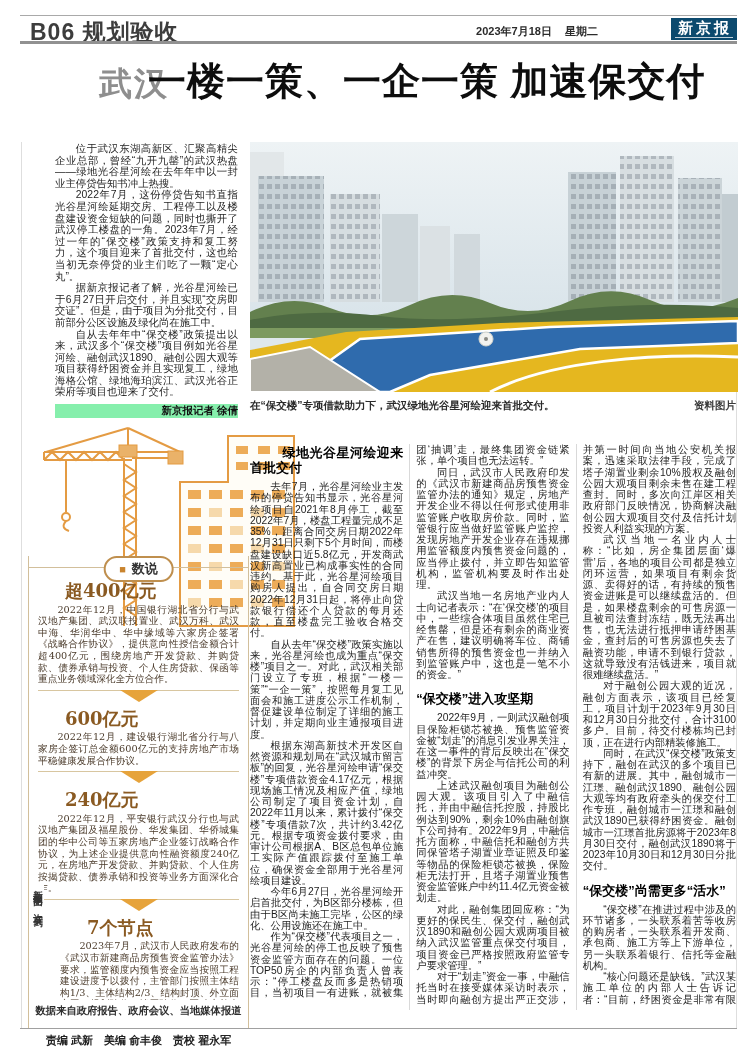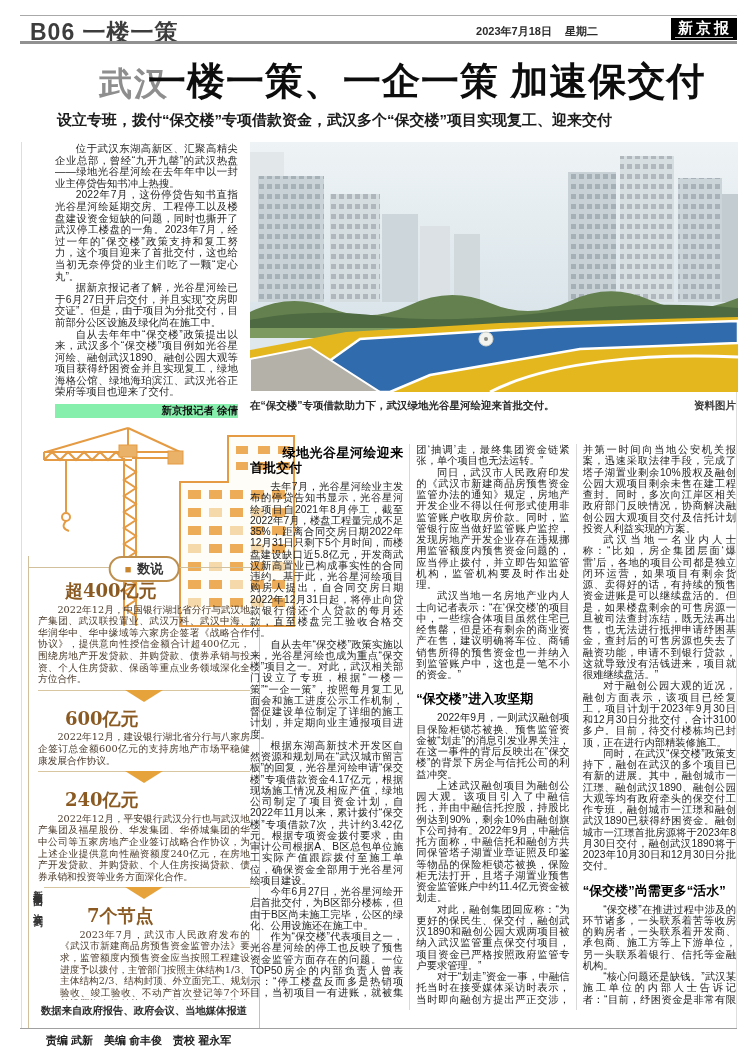--- a/index.html
+++ b/index.html
@@ -6,21 +6,21 @@
   .sheet{position:relative;width:740px;height:1047px;background:#ffffff;margin:0 auto;
          font-family:"Liberation Sans",sans-serif;color:#222;overflow:hidden;}
   .abs{position:absolute;}
 
   
   .rule-top{left:20px;top:15px;width:717px;height:1px;background:#a9a9a9;}
   .rule-head{left:20px;top:41px;width:717px;height:3px;background:#919191;}
   .edition{left:30px;top:17px;font-size:23px;font-weight:bold;color:#3d3d3d;letter-spacing:1px;}
   .datebox{right:142px;top:24px;font-size:11px;font-weight:bold;color:#2b2b2b;}
   .datebox span{margin-left:10px;}
-  .masthead{right:3px;top:18px;width:66px;height:22px;background:#000000;color:#fff;
+  .masthead{right:3px;top:18px;width:66px;height:22px;background:#0c4a6e;color:#fff;
             font-family:"Liberation Serif",serif;font-weight:bold;font-size:15px;
             letter-spacing:3px;text-align:center;line-height:21px;}
   .masthead i{font-style:normal;border-bottom:1px solid rgba(255,255,255,.75);padding:0 1px 1px 3px;}
 
   
   .kicker{left:57px;top:62px;font-size:33px;font-weight:bold;color:#8e8e8e;letter-spacing:2px;margin-left:42px;}
   .main-title{left:148px;top:56px;font-size:38px;font-weight:bold;color:#0d0d0d;letter-spacing:1px;}
   .sub-title{left:57px;top:111px;font-size:15px;font-weight:bold;color:#1c1c1c;}
 
   
@@ -37,21 +37,21 @@
   
   .photo{left:250px;top:142px;width:488px;height:250px;overflow:hidden;background:#dfe8ec;}
   .caption{left:250px;top:399px;width:420px;font-size:10.5px;font-weight:bold;color:#2a2a2a;}
   .photo-credit{left:640px;top:399px;width:96px;font-size:10.5px;color:#3a3a3a;font-weight:bold;text-align:right;}
 
   
   .illus{left:32px;top:424px;width:266px;height:206px;}
 
   
   .sidebox{left:28px;top:556px;width:219px;height:472px;
-           border-left:1px solid #d2bf9b;border-right:1px solid #d2bf9b;padding-left:11px;}
+           border-left:1px solid #d2bf9b;border-right:1px solid #d2bf9b;}
   .sidebox .topline{position:absolute;left:0;top:11px;width:100%;height:1px;background:#d2bf9b;}
   .pill{position:absolute;left:50%;top:0;transform:translateX(-50%);background:#fff;
         border:2px solid #bf8f4e;border-radius:14px;padding:2px 14px;font-size:13px;
         font-weight:bold;color:#333;white-space:nowrap;}
   .pill .bullet{color:#c9842e;font-size:11px;margin-right:6px;}
   .side-inner{position:absolute;left:9px;right:9px;top:24px;bottom:26px;overflow:hidden;}
   .side-sec h3{margin:0 0 2px;padding-left:1.5em;font-family:"DejaVu Serif",serif;
                font-size:18px;line-height:1.2;color:#8a5a22;}
   .side-sec p{margin:0;font-family:"DejaVu Serif",serif;font-size:9.7px;line-height:11.6px;
               color:#4a3a2a;text-align:justify;text-indent:2em;}
@@ -80,34 +80,33 @@
   .editors{left:46px;top:1033px;font-size:11px;font-weight:bold;color:#222;}
 </style>
 </head>
 <body>
 
 <div class="sheet">
 
   <div class="abs rule-top"></div>
   <div class="abs edition">
     <span>B06</span>
-    <span>一楼一策</span>
+    <span>规划验收</span>
   </div>
   <div class="abs datebox">
     <span>2023年7月18日</span>
     <span>星期二</span>
   </div>
   <div class="abs masthead">
     <i>新京报</i>
   </div>
   <div class="abs rule-head"></div>
 
   <div class="abs kicker">武汉</div>
   <div class="abs main-title">一楼一策、一企一策 加速保交付</div>
-  <div class="abs sub-title">设立专班，拨付“保交楼”专项借款资金，武汉多个“保交楼”项目实现复工、迎来交付</div>
 
   <div class="abs edge-l"></div>
   <div class="abs edge-r"></div>
 
   <div class="abs intro">
     <p>位于武汉东湖高新区、汇聚高精尖企业总部，曾经“九开九罄”的武汉热盘——绿地光谷星河绘在去年年中以一封业主停贷告知书冲上热搜。</p>
     <p>2022年7月，这份停贷告知书直指光谷星河绘延期交房、工程停工以及楼盘建设资金短缺的问题，同时也撕开了武汉停工楼盘的一角。2023年7月，经过一年的“保交楼”政策支持和复工努力，这个项目迎来了首批交付，这也给当初无奈停贷的业主们吃了一颗“定心丸”。</p>
     <p>据新京报记者了解，光谷星河绘已于6月27日开启交付，并且实现“交房即交证”。但是，由于项目为分批交付，目前部分公区设施及绿化尚在施工中。</p>
     <p>自从去年年中“保交楼”政策提出以来，武汉多个“保交楼”项目例如光谷星河绘、融创武汉1890、融创公园大观等项目获得纾困资金并且实现复工，绿地海格公馆、绿地海珀滨江、武汉光谷正荣府等项目也迎来了交付。</p>
   </div>

